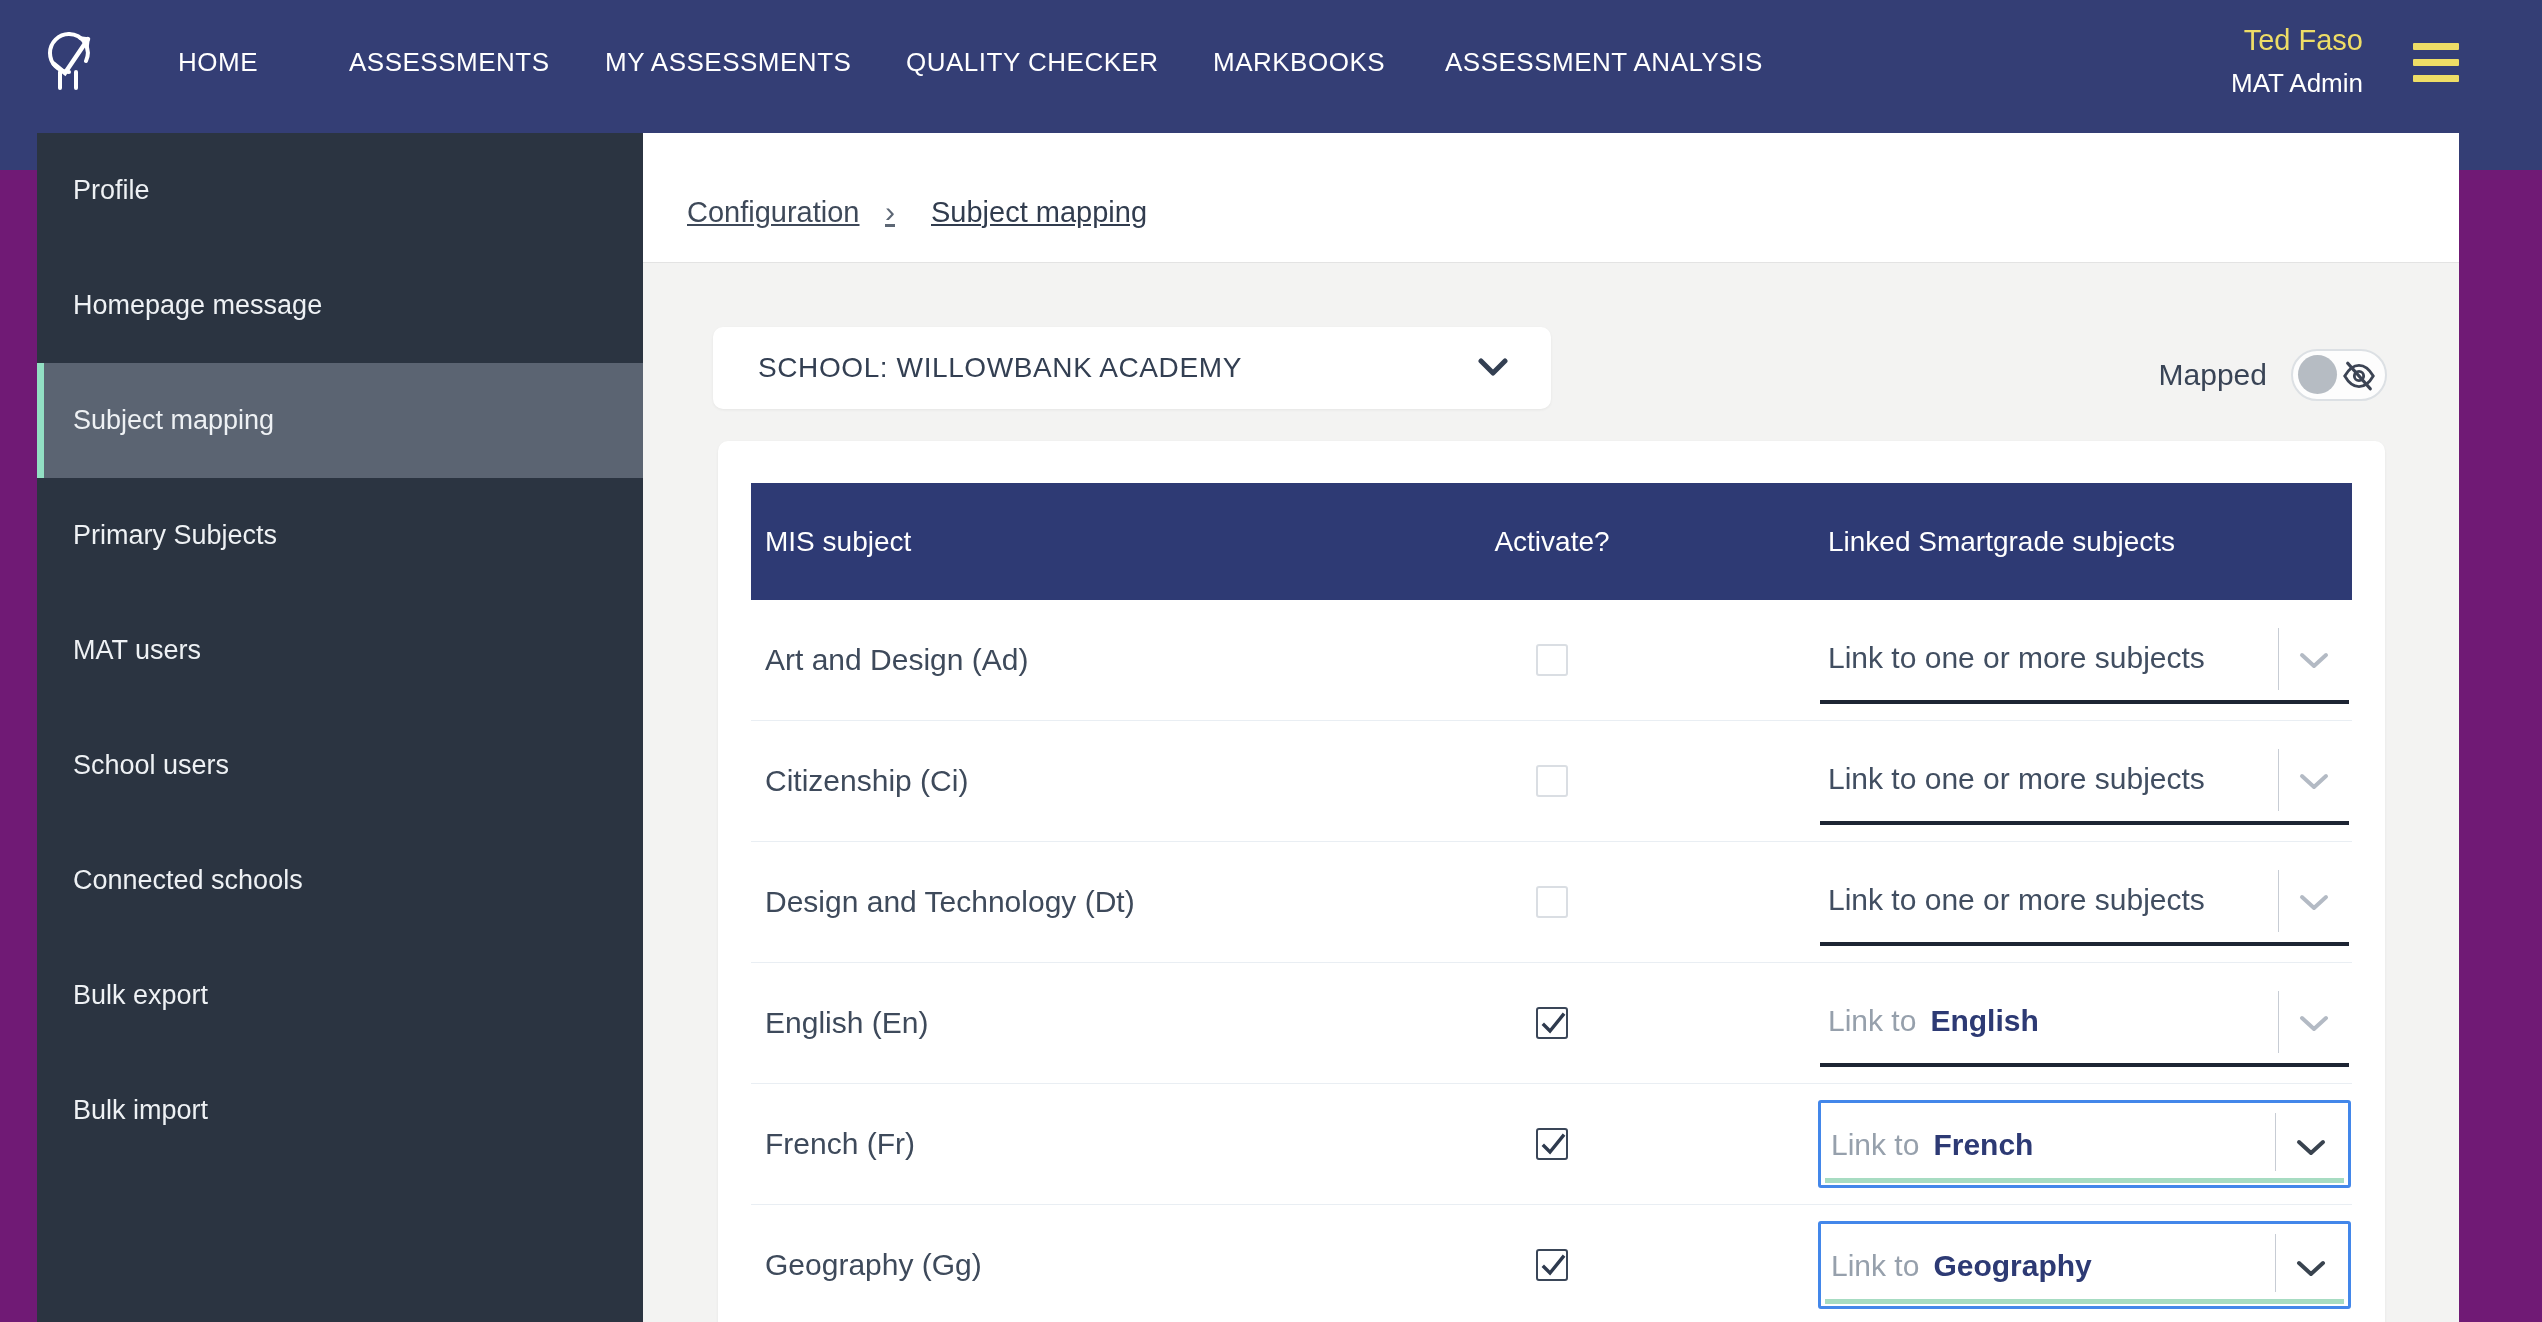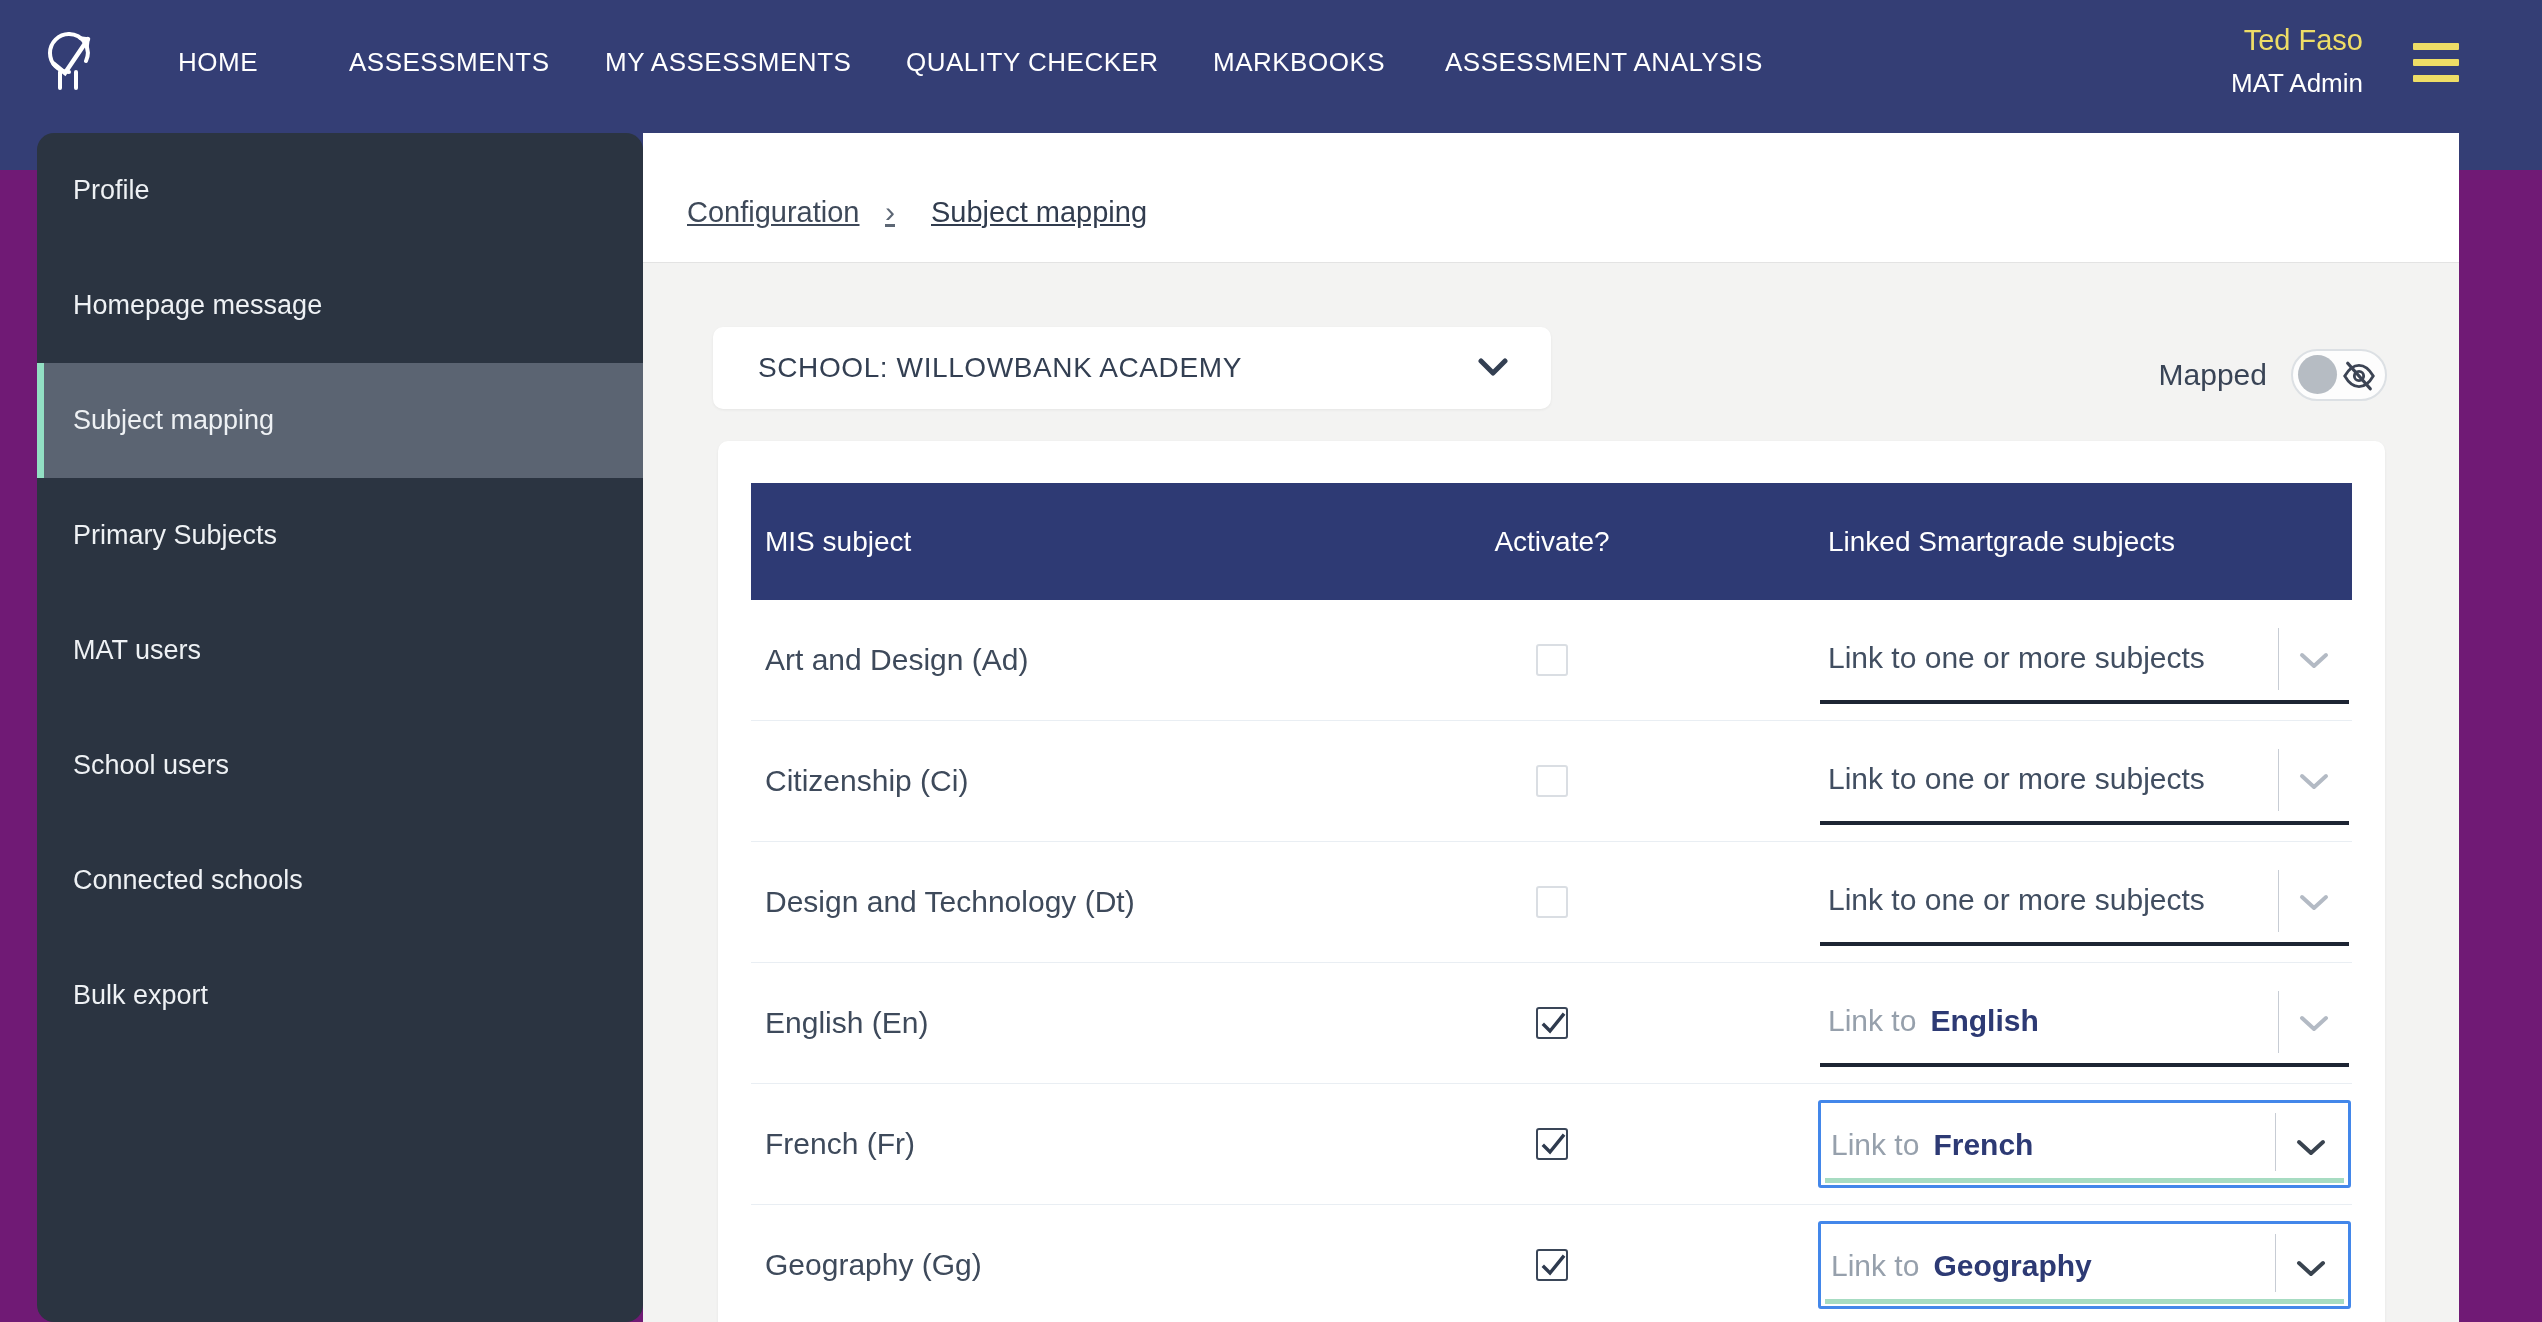--- a/index.html
+++ b/index.html
@@ -10,21 +10,21 @@
   .topnav{position:absolute;left:0;top:0;width:2542px;height:170px;background:#343e75;}
   .logo{position:absolute;left:46px;top:30px;width:46px;height:62px;}
   .nav-item{position:absolute;top:47px;color:#ffffff;font-size:26px;letter-spacing:0.5px;line-height:30px;cursor:pointer;white-space:nowrap;}
   .user-name{position:absolute;right:179px;top:24px;color:#eedd66;font-size:29px;text-align:right;white-space:nowrap;}
   .user-role{position:absolute;right:179px;top:68px;color:#ffffff;font-size:26px;text-align:left;white-space:nowrap;}
   .hamburger{position:absolute;left:2413px;top:41px;width:46px;height:42px;cursor:pointer;}
   .hamburger .bar{position:absolute;left:0;width:46px;height:7px;background:#eedd66;border-radius:1px;}
   .hamburger .b1{top:2px}.hamburger .b2{top:18px}.hamburger .b3{top:34px}
 
   
-  .sidebar{position:absolute;left:37px;top:133px;width:606px;height:1189px;background:#2b3441;border-radius:17px;}
+  .sidebar{position:absolute;left:37px;top:133px;width:606px;height:1189px;background:#2b3441;}
   .side-item{position:relative;height:115px;display:flex;align-items:center;padding-left:36px;box-sizing:border-box;color:#eef1f4;font-size:27px;cursor:pointer;}
   .side-item.selected{background:#5b6472;}
   .side-item .accent{display:none;}
   .side-item.selected .accent{display:block;position:absolute;left:0;top:0;width:7px;height:100%;background:#92dfc3;}
 
   
   .crumb-band{position:absolute;left:643px;top:133px;width:1816px;height:130px;background:#ffffff;border-bottom:1px solid #e3e3e3;box-sizing:border-box;}
   .crumb{position:absolute;top:14px;height:130px;display:flex;align-items:center;font-size:29px;text-decoration:underline;}
   .crumb-parent{left:44px;color:#3e4959;cursor:pointer;}
   .crumb-sep{left:242px;color:#5d6775;font-size:30px;}
@@ -132,20 +132,24 @@
     <span class="side-label">School users</span>
   </div>
       <div class="side-item">
 
     <span class="side-label">Connected schools</span>
   </div>
       <div class="side-item">
 
     <span class="side-label">Bulk export</span>
   </div>
+      <div class="side-item">
+
+    <span class="side-label">Bulk import</span>
+  </div>
     </div>
 
   <div class="crumb-band">
     <div class="crumb crumb-parent">Configuration</div>
     <div class="crumb crumb-sep">›</div>
     <div class="crumb crumb-current">Subject mapping</div>
   </div>
 
   <div class="content">
 

